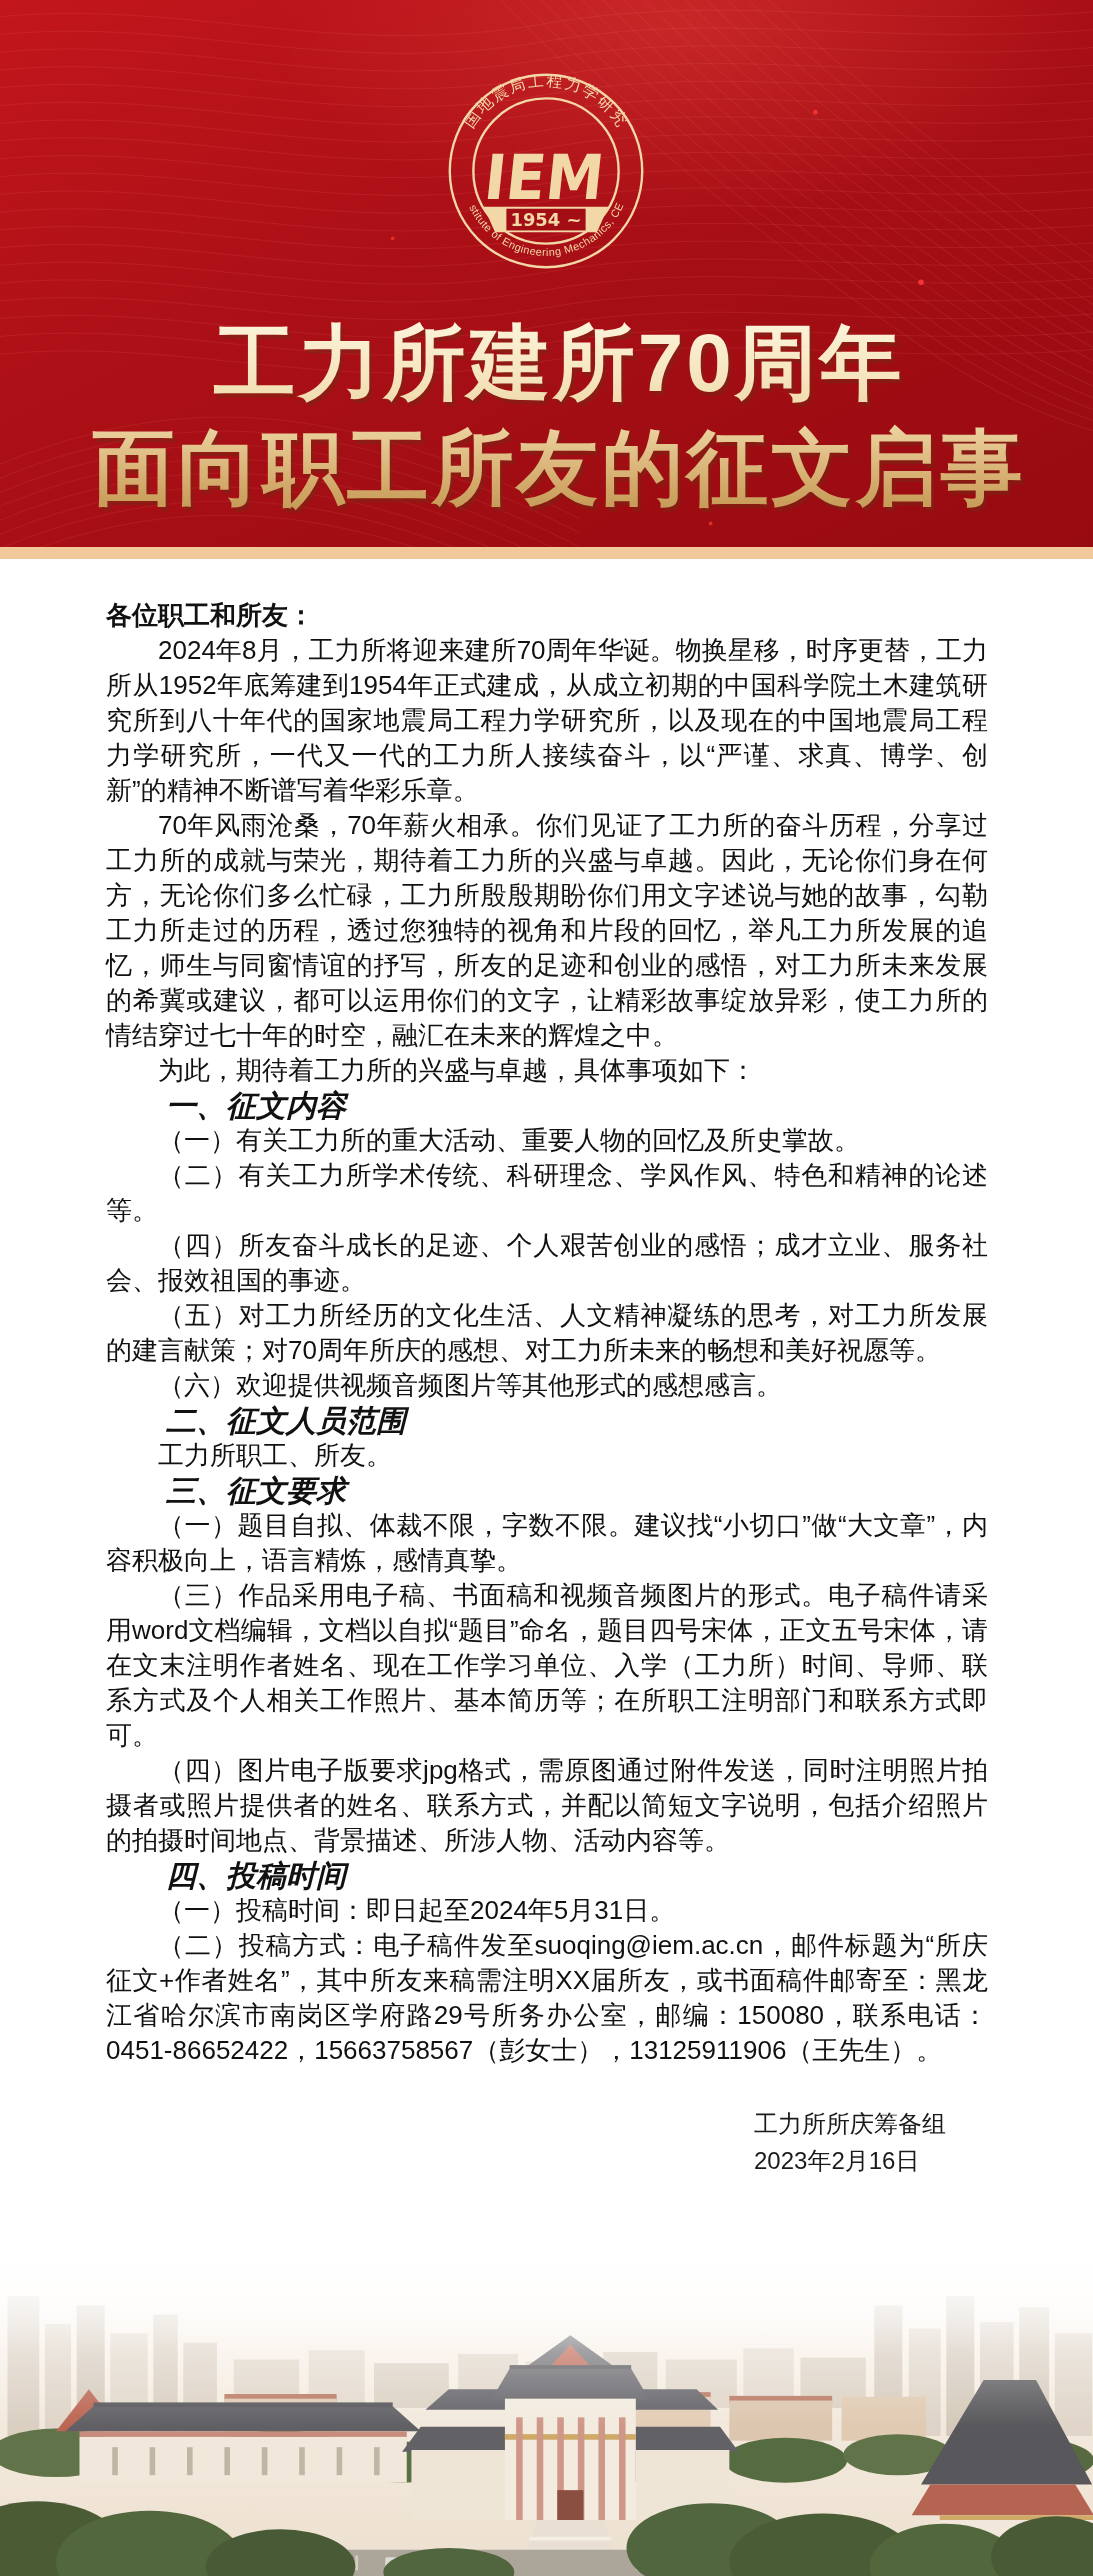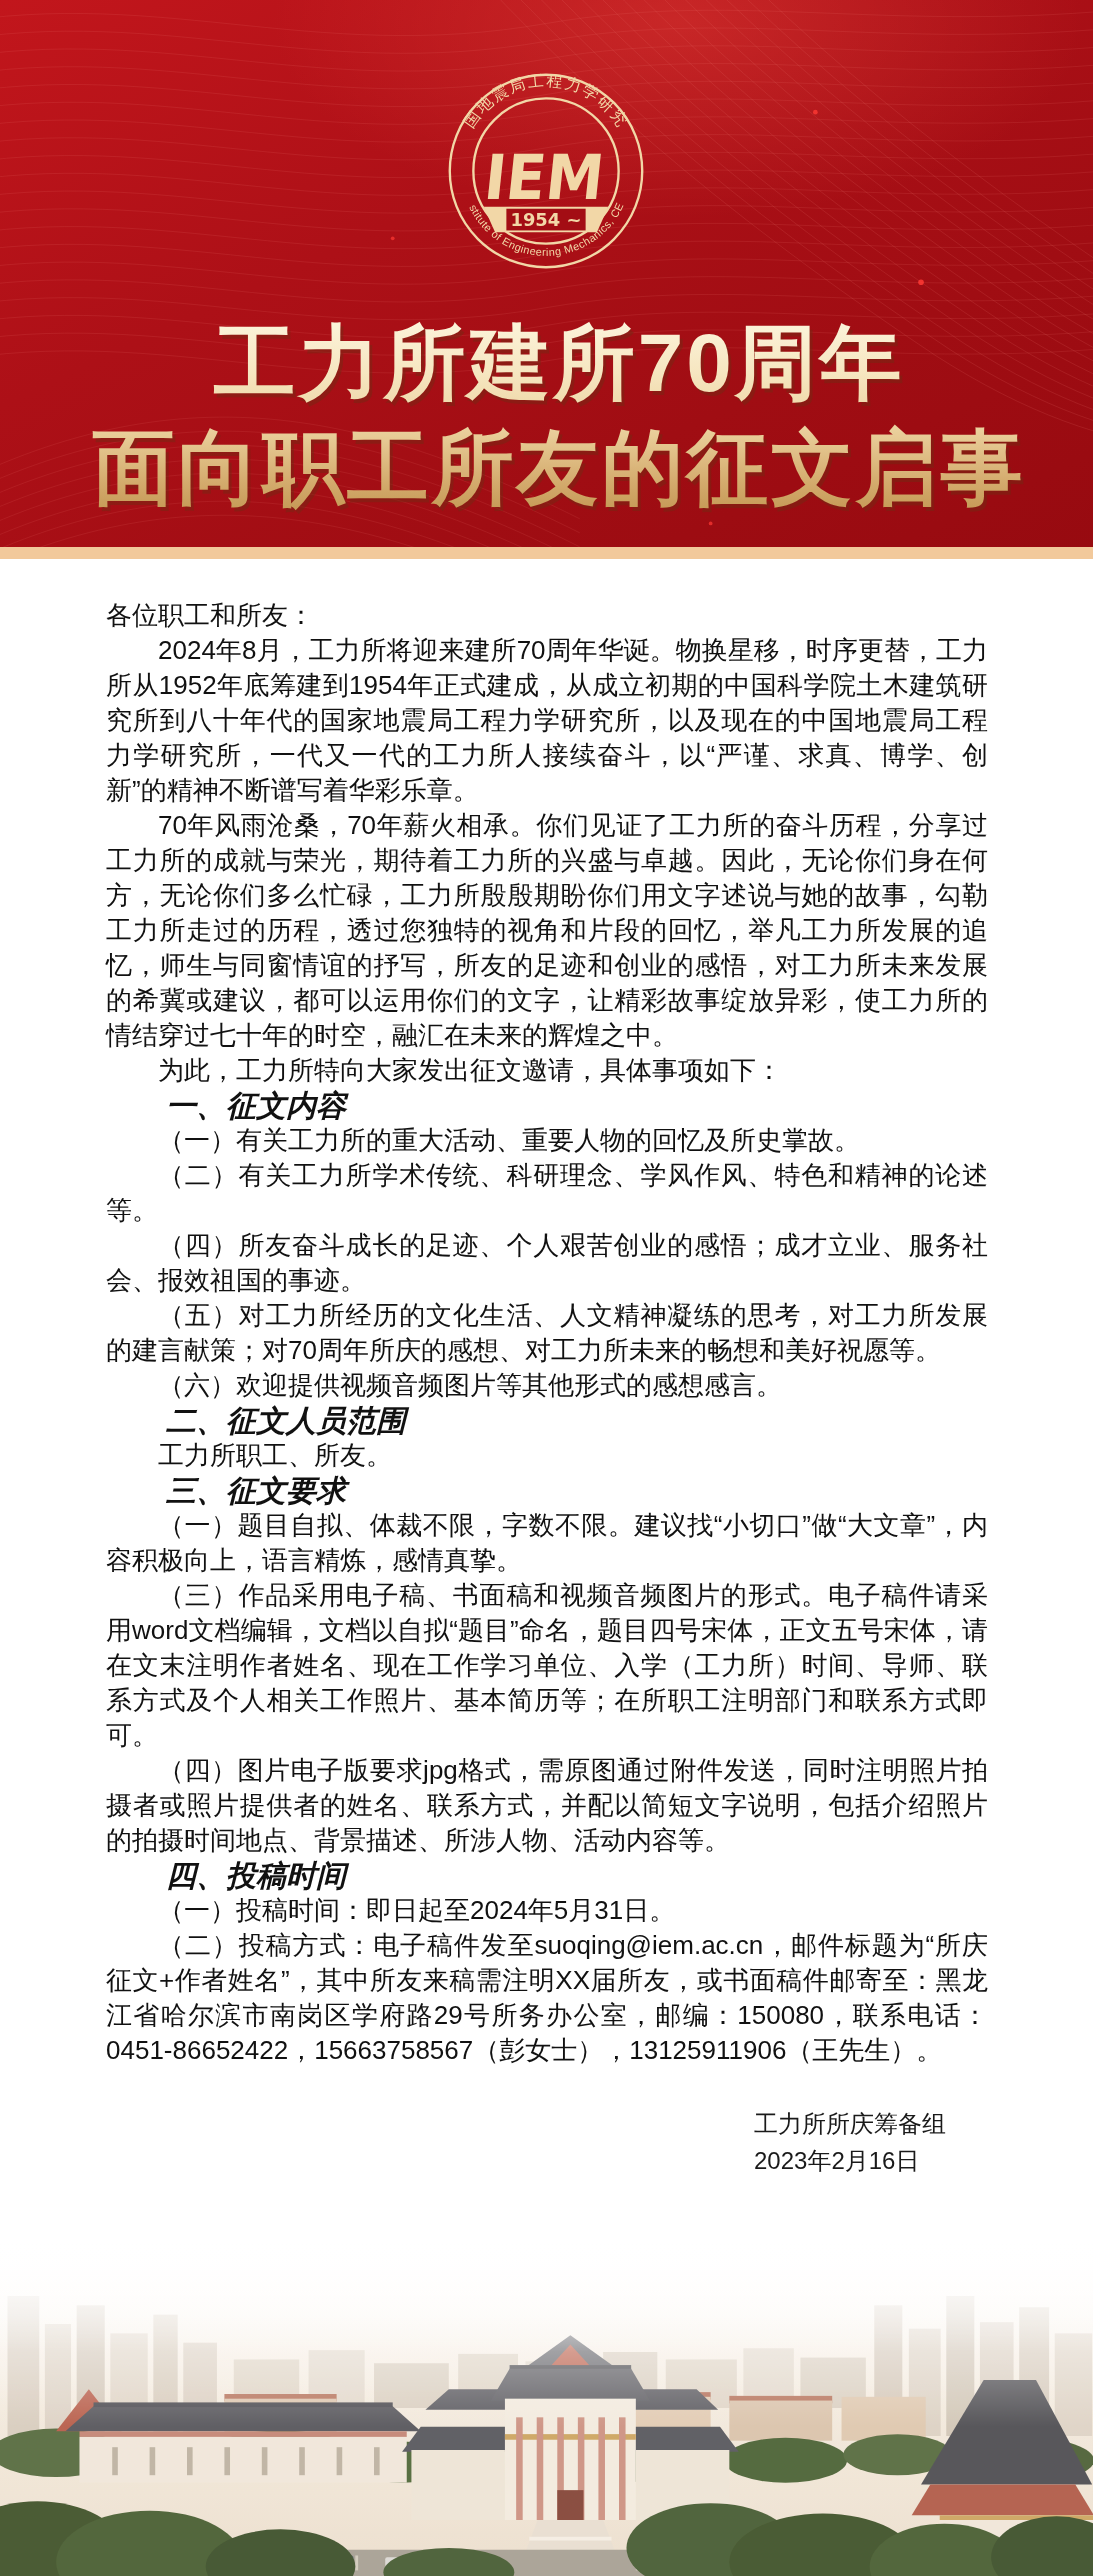--- a/index.html
+++ b/index.html
@@ -17,21 +17,21 @@
     font-weight:900;font-size:82px;letter-spacing:2.8px;
     background:linear-gradient(180deg,#fdf6e0 0%,#f6e6c0 30%,#ecd3a0 55%,#d4ab6d 82%,#c1944f 100%);
     -webkit-background-clip:text;background-clip:text;color:transparent;
     filter:drop-shadow(3.7px 4.7px 0px rgba(110,45,20,0.45));}
   .gold-strip{position:absolute;left:0;bottom:0;width:100%;height:12px;background:#f2c99b;}
 
   
   .letter{position:relative;z-index:2;padding:39px 106px 0 106px;color:#111;
           font-size:26px;line-height:35px;text-align:justify;}
   .letter p{margin:0;text-indent:2em;}
-  .letter .salutation{font-weight:400;text-indent:0;}
+  .letter .salutation{font-weight:700;text-indent:0;}
   .letter h2{margin:0;font-size:30px;line-height:35px;font-weight:700;text-indent:2em;font-style:italic;}
 
   .signature{position:relative;z-index:2;width:max-content;margin:37px 148px 0 auto;
              font-size:24px;line-height:37px;color:#1a1a1a;}
 
   
   .photo{position:absolute;left:0;bottom:0;width:1094px;height:336px;z-index:1;}
   .photo svg{display:block;width:100%;height:100%;}
 </style>
 </head>
@@ -132,21 +132,21 @@
       <div>面向职工所友的征文启事</div>
     </div>
 
     <div class="gold-strip"></div>
   </div>
 
   <div class="letter">
     <p class="salutation">各位职工和所友：</p>
     <p>2024年8月，工力所将迎来建所70周年华诞。物换星移，时序更替，工力所从1952年底筹建到1954年正式建成，从成立初期的中国科学院土木建筑研究所到八十年代的国家地震局工程力学研究所，以及现在的中国地震局工程力学研究所，一代又一代的工力所人接续奋斗，以“严谨、求真、博学、创新”的精神不断谱写着华彩乐章。</p>
     <p>70年风雨沧桑，70年薪火相承。你们见证了工力所的奋斗历程，分享过工力所的成就与荣光，期待着工力所的兴盛与卓越。因此，无论你们身在何方，无论你们多么忙碌，工力所殷殷期盼你们用文字述说与她的故事，勾勒工力所走过的历程，透过您独特的视角和片段的回忆，举凡工力所发展的追忆，师生与同窗情谊的抒写，所友的足迹和创业的感悟，对工力所未来发展的希冀或建议，都可以运用你们的文字，让精彩故事绽放异彩，使工力所的情结穿过七十年的时空，融汇在未来的辉煌之中。</p>
-    <p>为此，工力所特向大家发出征文邀请，具体事项如下：</p>
+    <p>为此，期待着工力所的兴盛与卓越，具体事项如下：</p>
 
     <h2>一、征文内容</h2>
     <p>（一）有关工力所的重大活动、重要人物的回忆及所史掌故。</p>
     <p>（二）有关工力所学术传统、科研理念、学风作风、特色和精神的论述等。</p>
     <p>（四）所友奋斗成长的足迹、个人艰苦创业的感悟；成才立业、服务社会、报效祖国的事迹。</p>
     <p>（五）对工力所经历的文化生活、人文精神凝练的思考，对工力所发展的建言献策；对70周年所庆的感想、对工力所未来的畅想和美好祝愿等。</p>
     <p>（六）欢迎提供视频音频图片等其他形式的感想感言。</p>
 
     <h2>二、征文人员范围</h2>
     <p>工力所职工、所友。</p>

